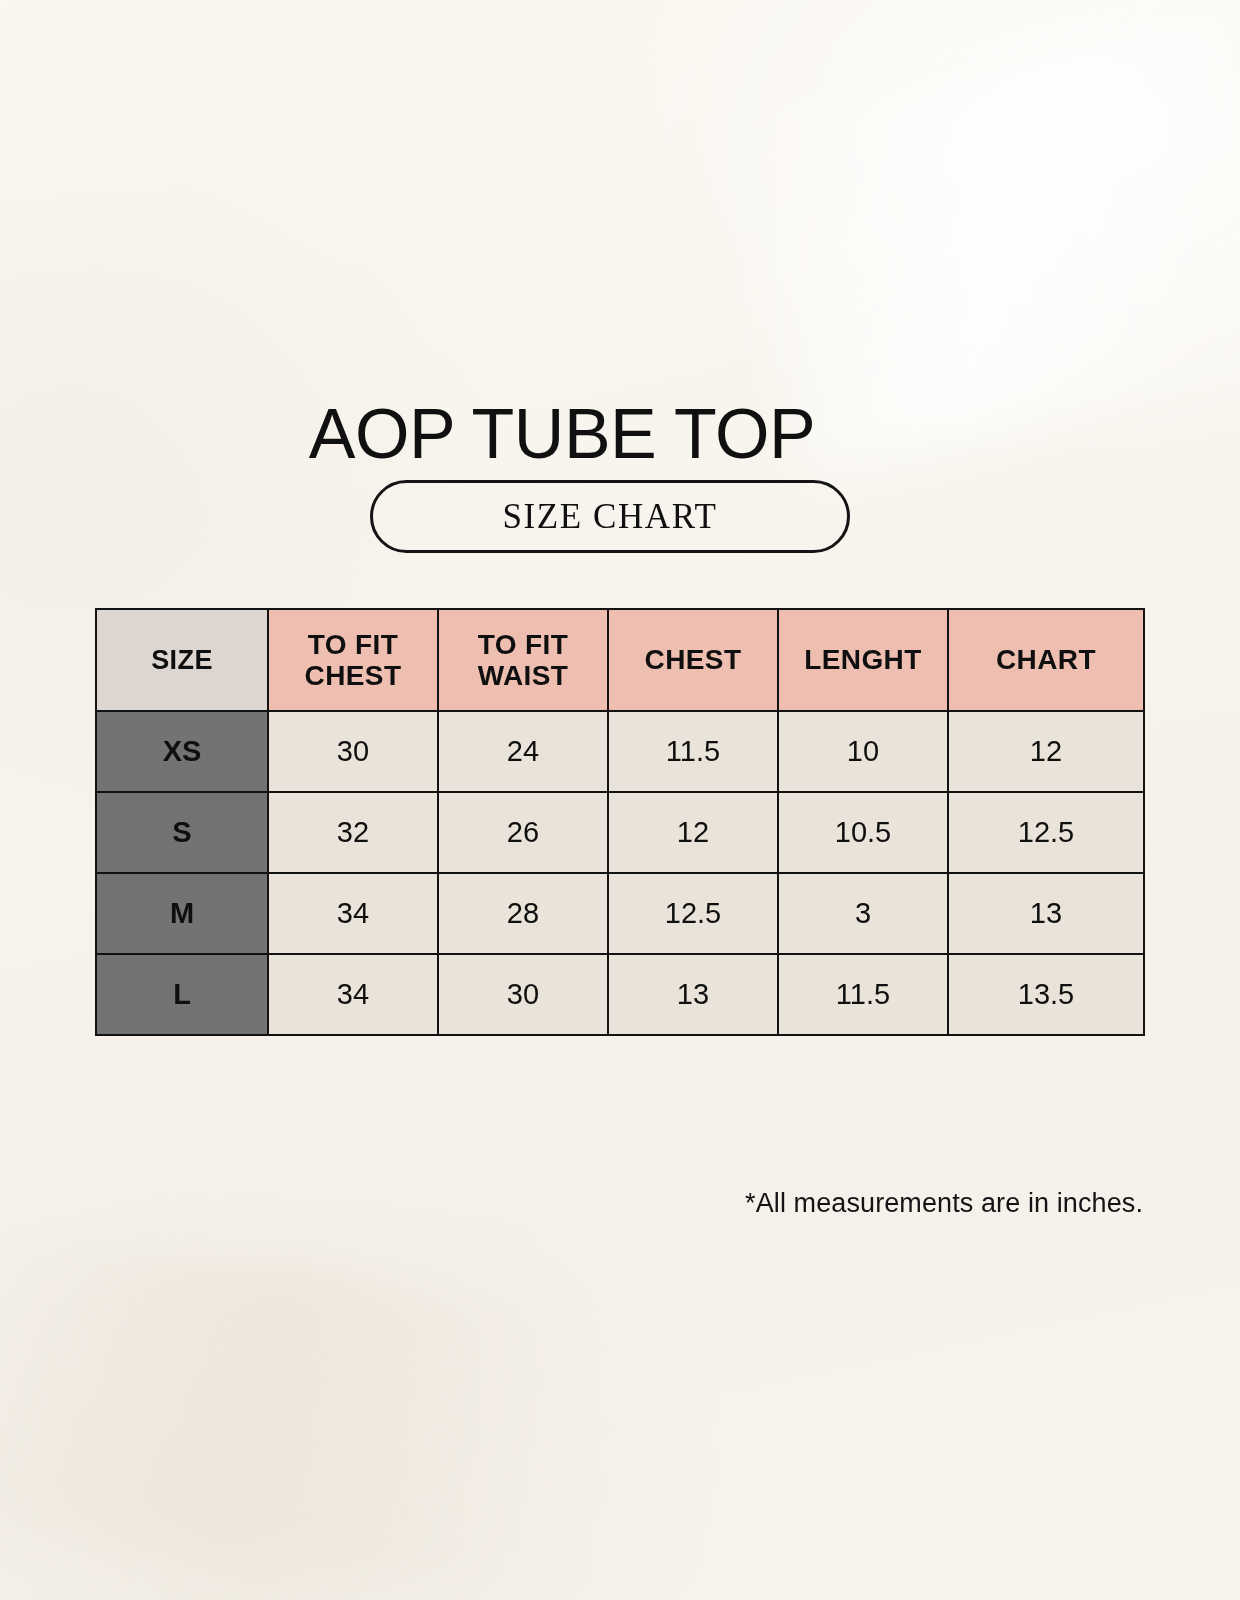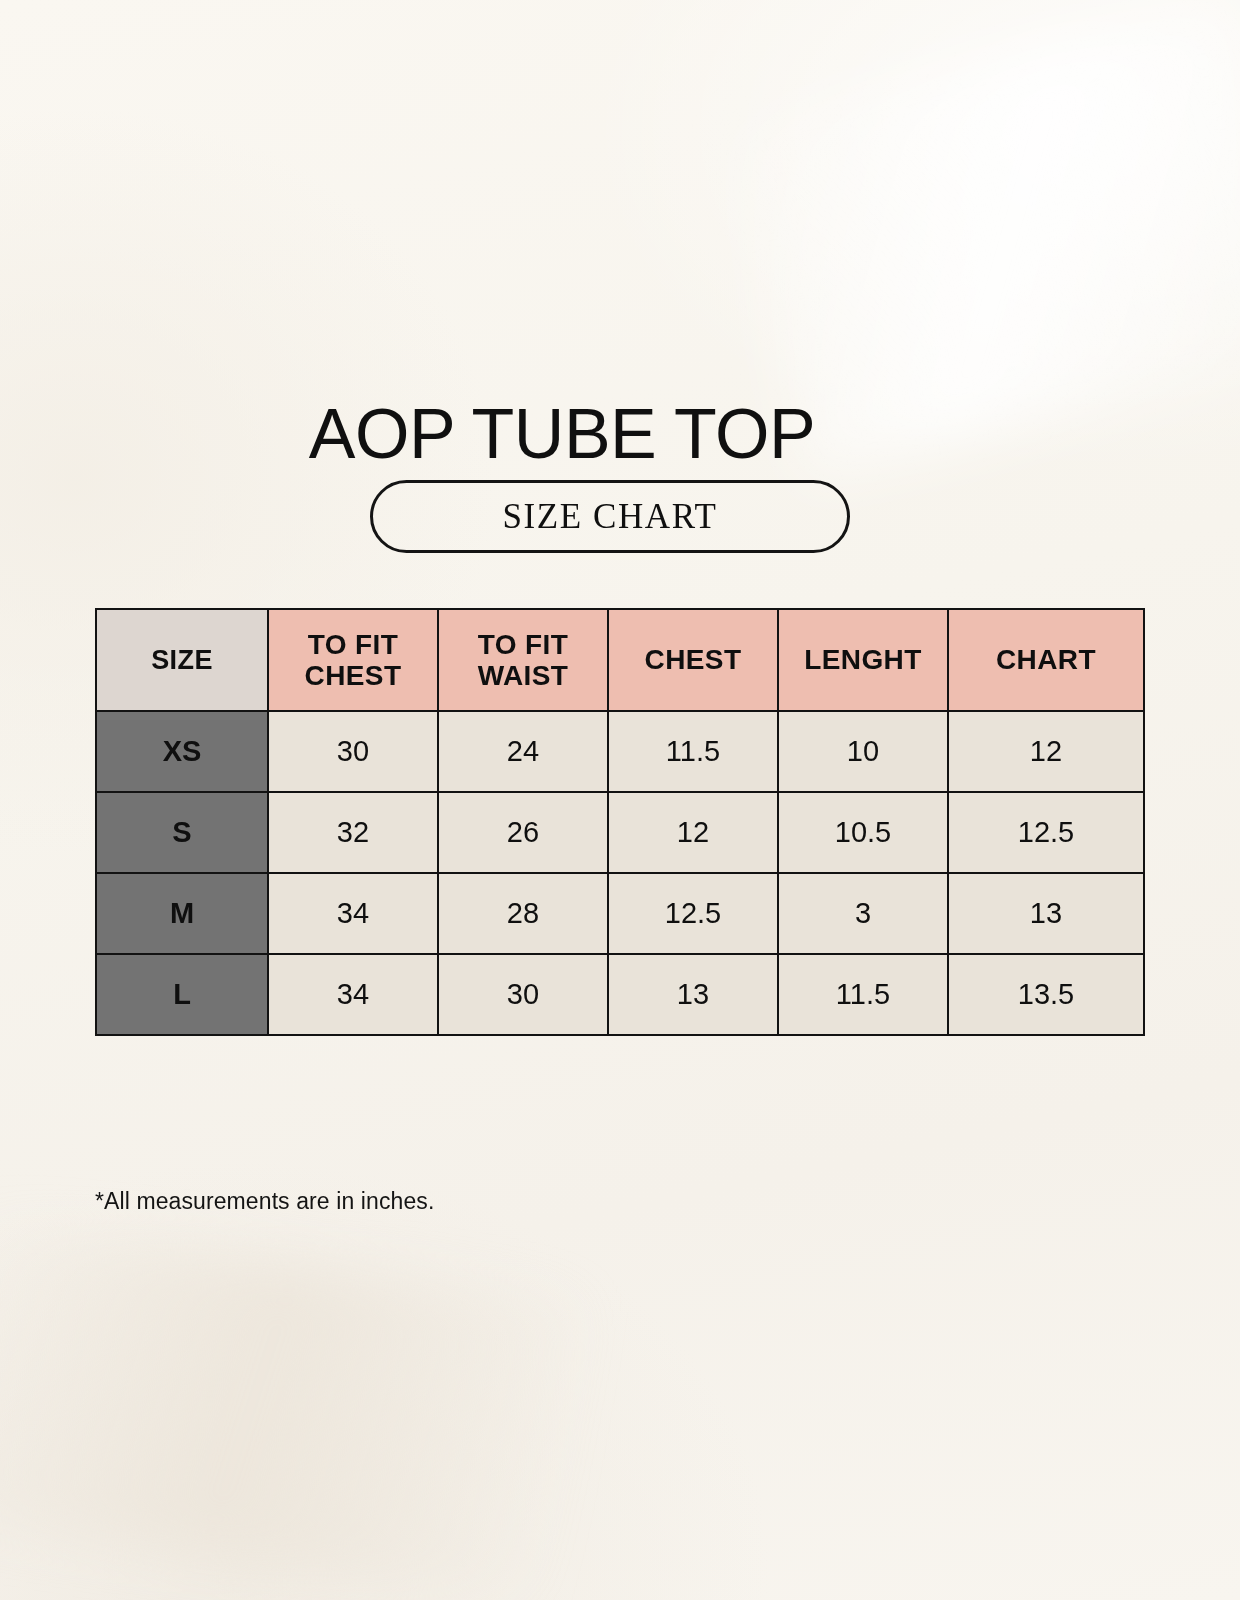--- a/index.html
+++ b/index.html
@@ -140,22 +140,22 @@
     font-weight: bold;
     font-size: 29px;
   }
 
   
   .footnote {
     position: absolute;
     left: 95px;
     top: 1188px;
     width: 1048px;
-    text-align: left;
-    font-size: 23px;
+    text-align: right;
+    font-size: 27px;
     font-weight: 500;
     color: #141414;
     letter-spacing: 0.1px;
   }
 </style>
 </head>
 <body>
 
 <div class="page">
 

